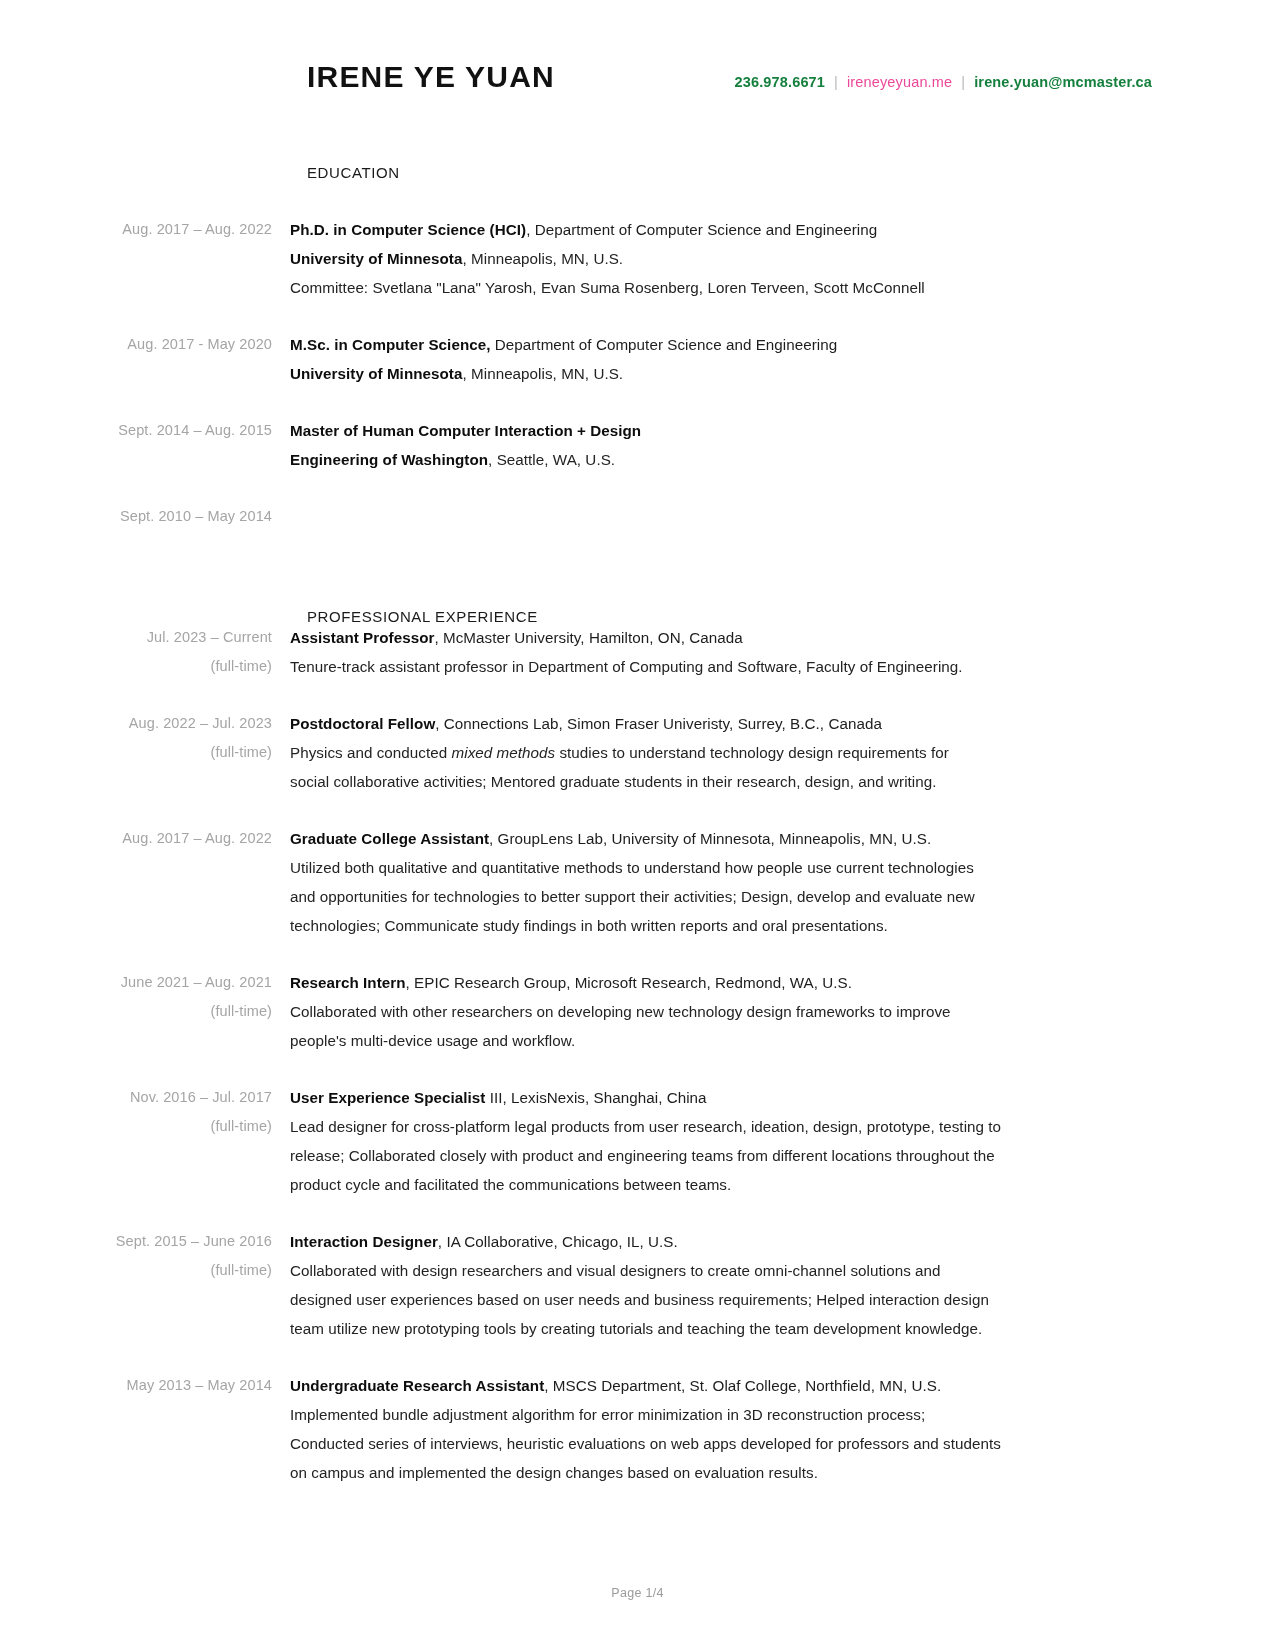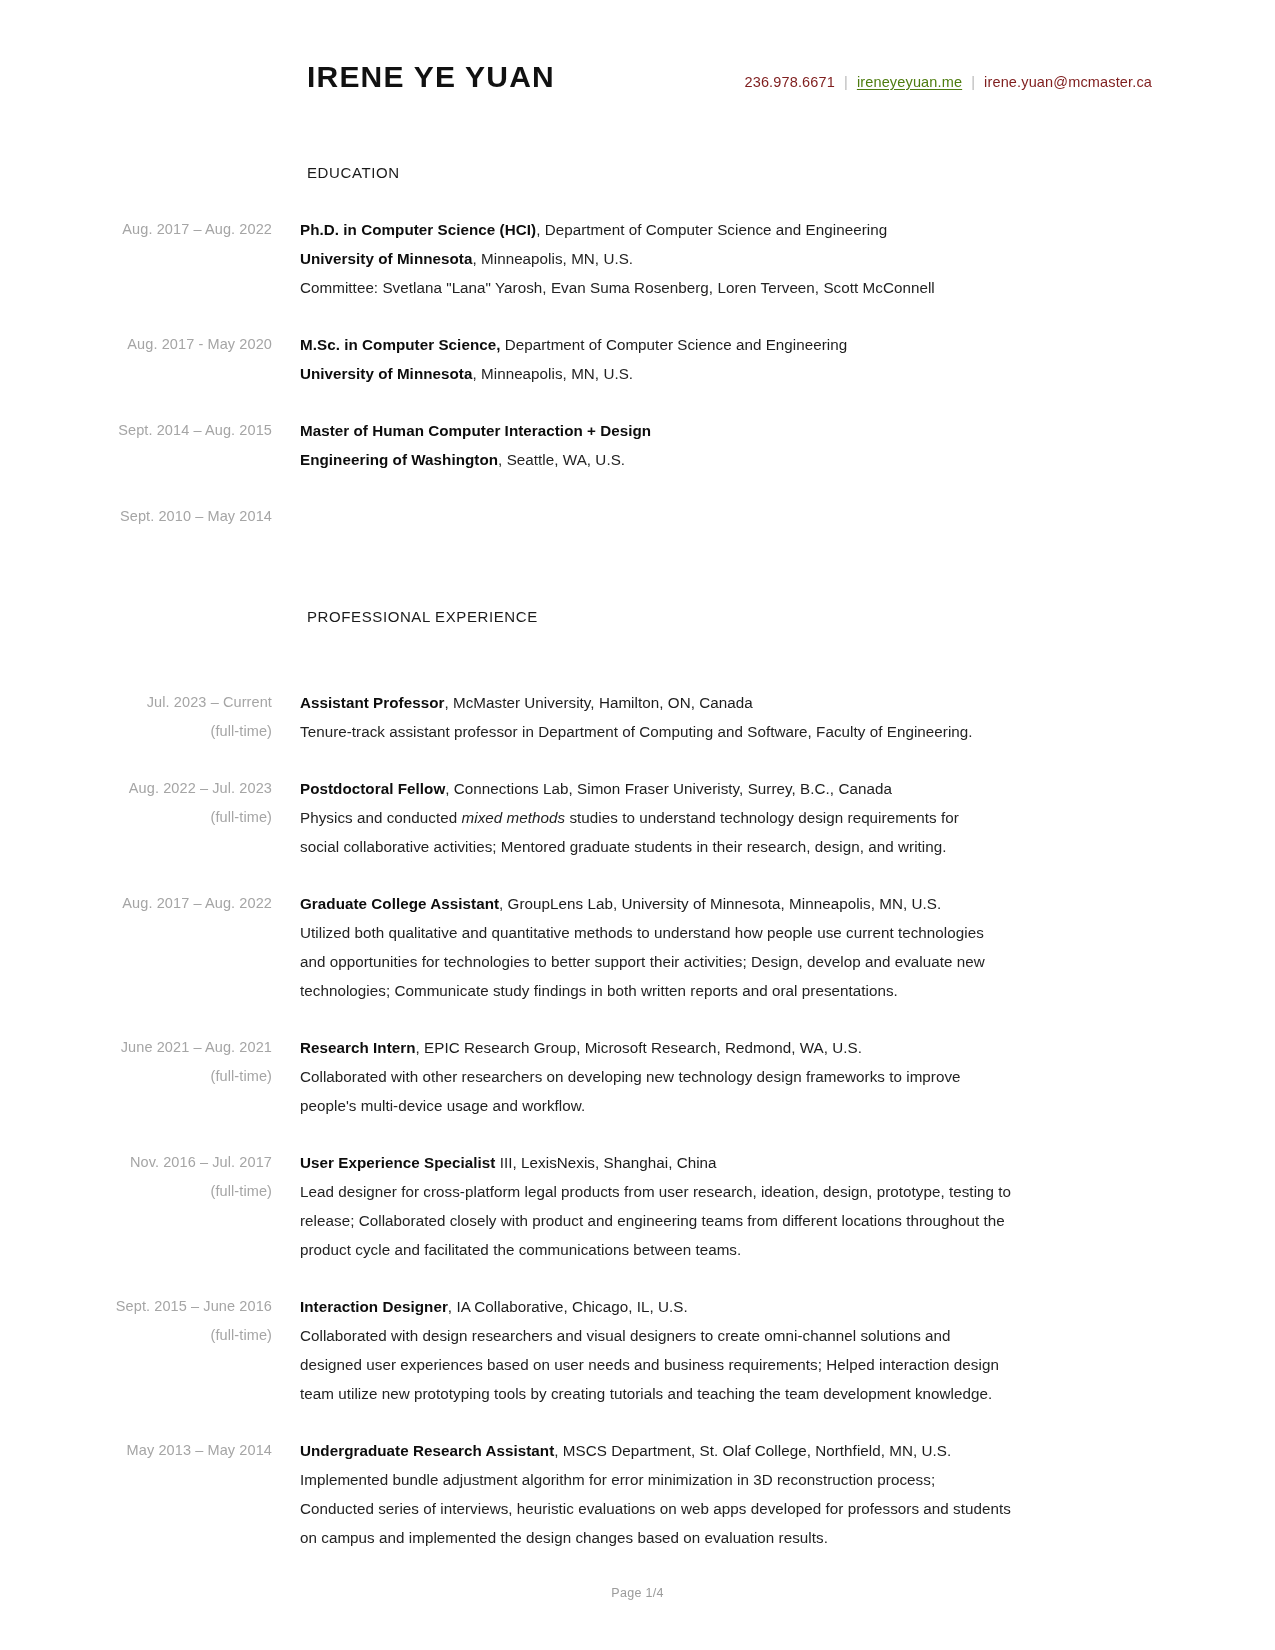--- a/index.html
+++ b/index.html
@@ -46,47 +46,47 @@
     display: flex;
     align-items: baseline;
     gap: 0px;
   }
   .contact .sep {
     padding: 0 9px;
     color: #b9b9b9;
   }
   .contact a,
   .contact .link {
-    color: #4d7c0f;
-    text-decoration: underline;
+    color: #ec4899;
     text-underline-offset: 2px;
   }
   .contact .plain {
-    color: #7f1d1d;
+    color: #15803d;
+    font-weight: bold;
   }
 
   
   .section-title {
     position: absolute;
     left: 307px;
     font-size: 15px;
     font-weight: 400;
     letter-spacing: 0.6px;
     color: #1a1a1a;
   }
   #sec-education { top: 164px; }
   #sec-experience { top: 608px; }
 
   .entries {
     position: absolute;
     left: 0;
     width: 1249px;
   }
   #edu-entries { top: 215px; }
-  #exp-entries { top: 688px; }
+  #exp-entries { top: 623px; }
 
   .entry {
     position: relative;
     display: flex;
     align-items: flex-start;
     margin-bottom: 28px;
   }
   .entry .dates {
     width: 290px;
     flex: 0 0 290px;
@@ -99,21 +99,20 @@
     letter-spacing: 0.1px;
     white-space: nowrap;
   }
   .entry .dates .fulltime {
     display: block;
   }
   .entry .body {
     flex: 1 1 auto;
     padding-right: 110px;
     box-sizing: border-box;
-    margin-left: 10px;
   }
   .entry .line {
     font-size: 15.2px;
     line-height: 29px;
     color: #1d1d1d;
     letter-spacing: 0.05px;
   }
   .entry .line b {
     font-weight: 700;
     color: #0d0d0d;

